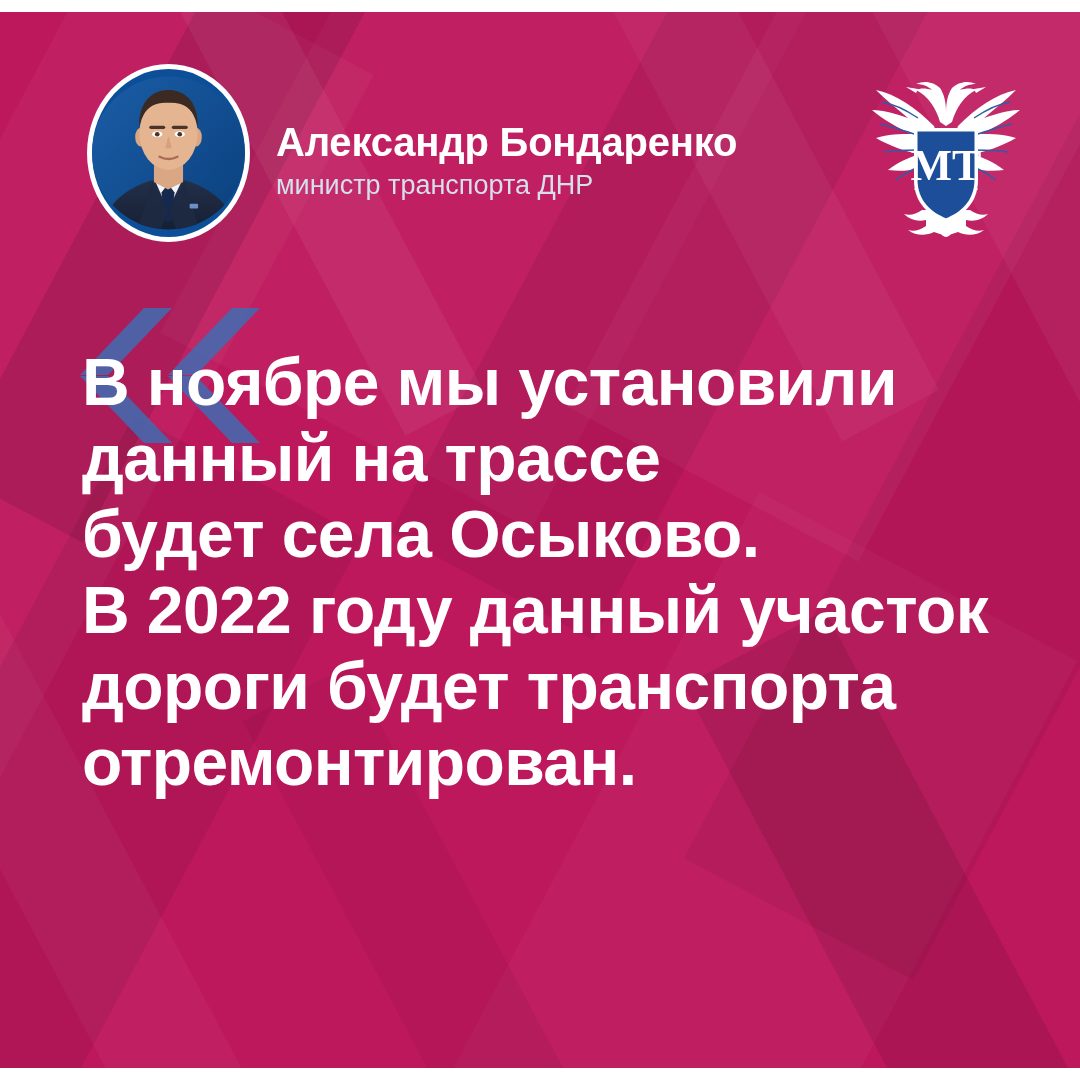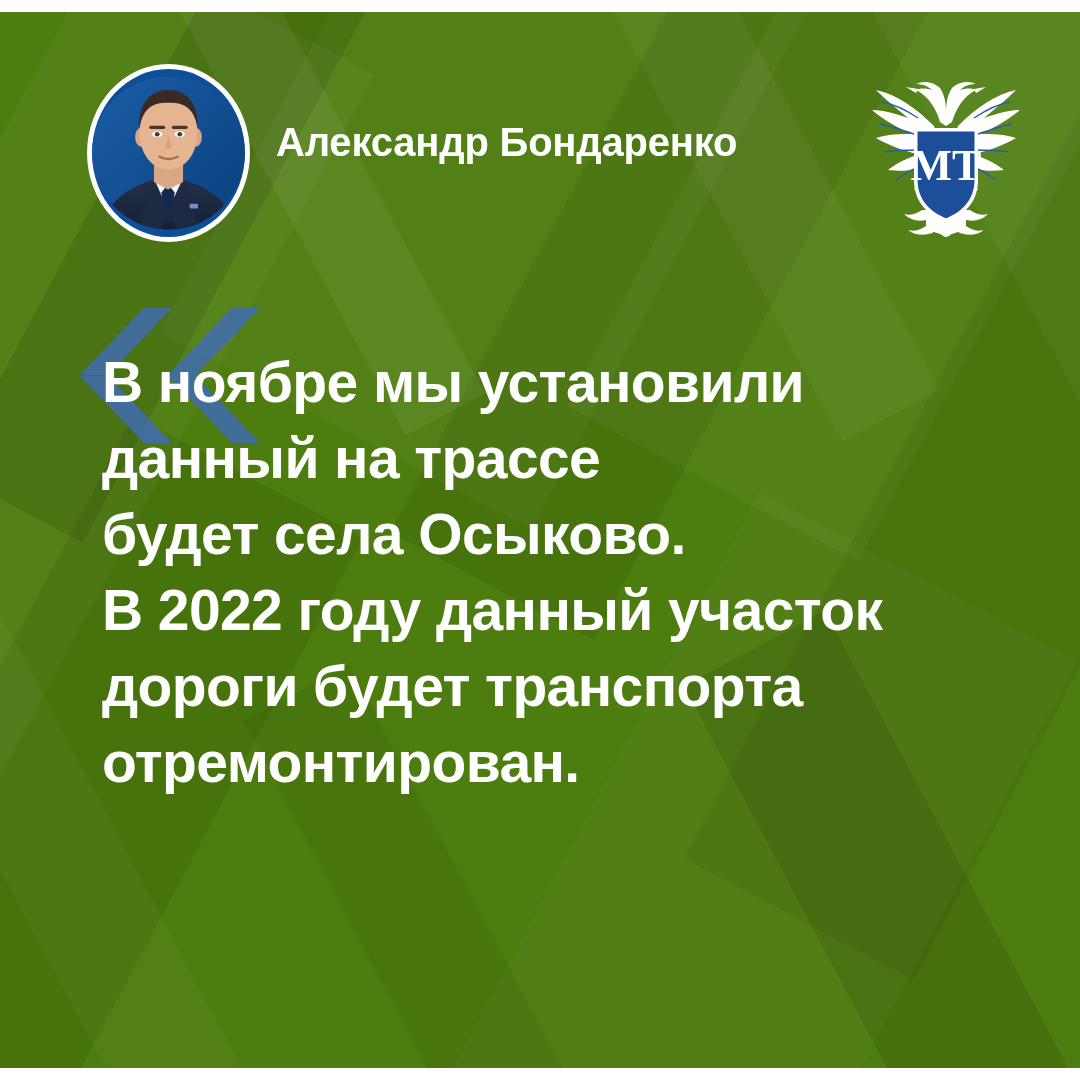--- a/index.html
+++ b/index.html
@@ -23,21 +23,21 @@
     overflow: hidden;
   }
 
   
   .canvas {
     position: absolute;
     left: 0;
     top: 12px;
     width: 1080px;
     height: 1056px;
-    background: #4d7c0f;
+    background: #be185d;
     overflow: hidden;
     text-decoration: underline;
   }
 
   
   .bg-layer {
     position: absolute;
     inset: 0;
     overflow: hidden;
     pointer-events: none;
@@ -204,26 +204,25 @@
 
   
   .quote {
     position: absolute;
     left: 82px;
     top: 332px;
     width: 930px;
   }
   .quote-line {
     color: #ffffff;
-    font-size: 57px;
+    font-size: 66px;
     font-weight: 700;
     line-height: 76px;
     letter-spacing: -0.6px;
     white-space: nowrap;
-    margin-left: 20px;
   }
 </style>
 </head>
 <body>
 
 <div class="card">
   <div class="canvas">
 
     <div class="bg-layer">
       <div class="shape slab-a diag"></div>
@@ -304,20 +303,21 @@
 
             <path d="M64 120 L81 152 L70 178 L46 178 Z" fill="#1d2a42" opacity="0.85"></path>
             <path d="M99 120 L82 152 L93 178 L117 178 Z" fill="#1d2a42" opacity="0.85"></path>
             <rect x="104" y="143" width="9" height="5" rx="1" fill="#6d8fc4"></rect>
           </g>
         </svg>
       </div>
 
       <div class="name-block">
         <div class="person-name">Александр Бондаренко</div>
+        <div class="person-role">министр транспорта ДНР</div>
       </div>
 
       <div class="emblem">
         <svg viewBox="0 0 180 180" xmlns="http://www.w3.org/2000/svg">
           <g fill="#ffffff">
 
             <g>
               <path d="M78 62 C60 44 40 30 20 26 C30 36 40 44 52 54 C40 50 28 46 16 46 C28 56 42 64 56 70 C44 70 32 70 20 74 C34 82 50 88 64 90 C52 94 42 98 32 106 C48 108 64 106 76 100 C68 108 62 116 58 126 C72 120 84 110 90 98 Z"></path>
               <path d="M62 54 C50 46 38 40 26 38" stroke="#2a5fa8" stroke-width="1.4" fill="none"></path>
               <path d="M58 70 C46 66 34 62 24 60" stroke="#2a5fa8" stroke-width="1.4" fill="none"></path>

